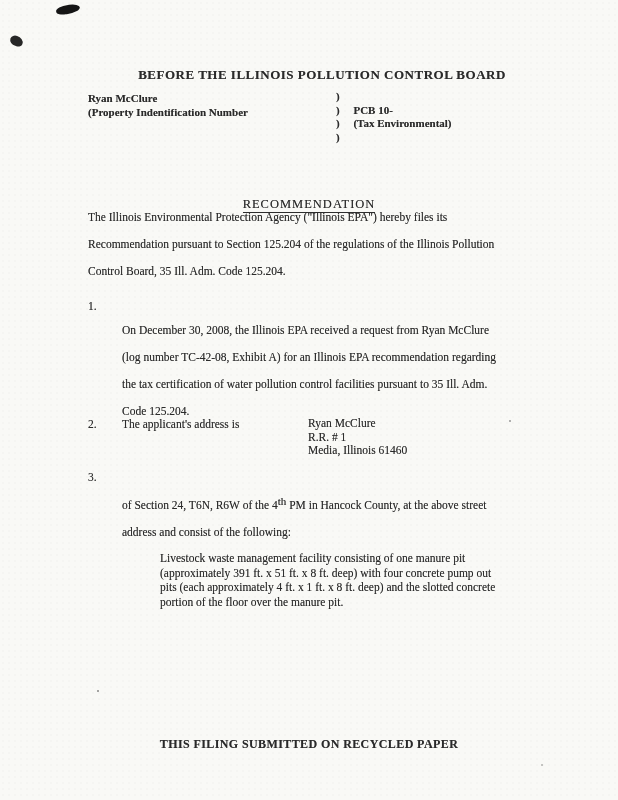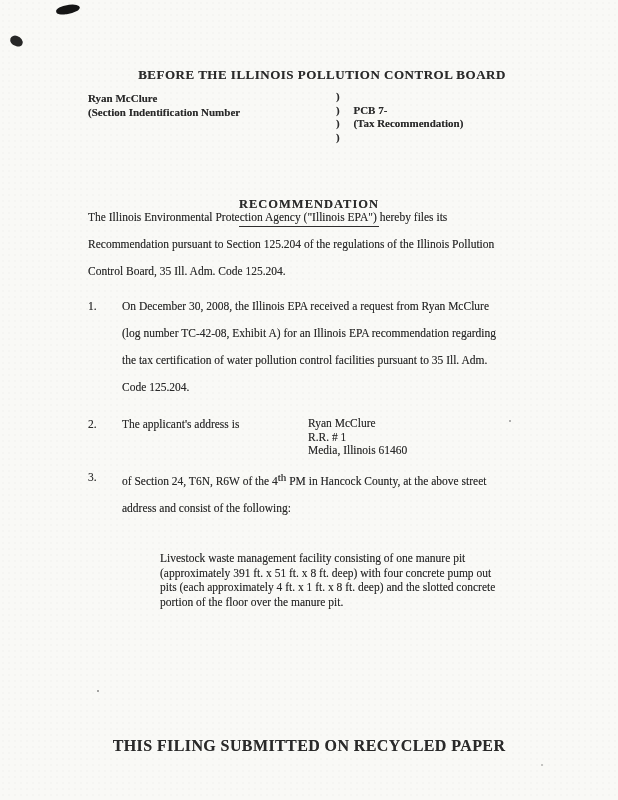--- a/index.html
+++ b/index.html
@@ -31,47 +31,47 @@
     font-weight: bold;
     letter-spacing: 0.5px;
   }
   .caption { position: absolute; top: 90px; left: 88px; width: 470px; font-size: 11px; font-weight: bold; }
   .cap-left { position: absolute; left: 0; top: 2px; }
   .cap-right { position: absolute; left: 248px; top: 0; }
   .cap-line { line-height: 13.5px; white-space: pre; }
   .heading-wrap { position: absolute; top: 194px; left: 0; width: 100%; text-align: center; }
   .heading {
     font-size: 12.5px;
-    font-weight: bold;
+    font-weight: normal;
     letter-spacing: 1px;
     border-bottom: 1.3px solid #2e2e2e;
-    padding-bottom: 15px;
+    padding-bottom: 1px;
   }
   .bline { line-height: 27px; font-size: 11.5px; white-space: pre; }
   .intro { position: absolute; top: 204px; left: 88px; width: 480px; }
   .item { position: absolute; left: 88px; width: 480px; }
   .item .num { position: absolute; left: 0; top: 0; font-size: 11.5px; line-height: 27px; }
-  .item .itext { margin-left: 34px; }
+  .item .itext { margin-left: 34px; margin-top: 24px; }
   #item1 { top: 293px; }
   #item3 { top: 464px; }
   #item2 { top: 417px; }
   #item2 .num { line-height: 14px; }
   #item2 .i2label { position: absolute; left: 34px; top: 0; font-size: 11.5px; line-height: 14px; white-space: pre; }
   #item2 .addr { position: absolute; left: 220px; top: 0; }
   .aline { line-height: 13.5px; font-size: 11.5px; white-space: pre; }
   .sup { font-size: 11px; vertical-align: 4px; }
   .desc { position: absolute; left: 160px; top: 551px; width: 380px; }
   .dline { line-height: 14.5px; font-size: 11.5px; white-space: pre; }
   .footer {
     position: absolute;
     top: 737px;
     left: 0;
     width: 100%;
     text-align: center;
-    font-size: 16px;
+    font-size: 12px;
     font-weight: bold;
     letter-spacing: 0.4px;
   }
   .artifact { position: absolute; background: #151515; }
   .a1 { top: 5px; left: 56px; width: 24px; height: 9px; border-radius: 55% 45% 60% 40%; transform: rotate(-8deg); }
   .a2 { top: 36px; left: 10px; width: 13px; height: 10px; border-radius: 45% 60% 40% 55%; transform: rotate(18deg); opacity: 0.92; }
   .speck { position: absolute; background: #4a4a4a; width: 2px; height: 2px; border-radius: 50%; }
   .sp1 { top: 690px; left: 97px; opacity: 0.65; }
   .sp2 { top: 420px; left: 509px; opacity: 0.55; }
   .sp3 { top: 764px; left: 541px; opacity: 0.4; }
@@ -85,26 +85,26 @@
   <div class="artifact a2"></div>
   <div class="speck sp1"></div>
   <div class="speck sp2"></div>
   <div class="speck sp3"></div>
 
   <h1 class="title">BEFORE THE ILLINOIS POLLUTION CONTROL BOARD</h1>
 
   <div class="caption">
     <div class="cap-left">
       <div class="cap-line">Ryan McClure</div>
-      <div class="cap-line">(Section Indentification Number</div>
+      <div class="cap-line">(Property Indentification Number</div>
     </div>
     <div class="cap-right">
       <div class="cap-line">)</div>
-      <div class="cap-line">)     PCB 7-</div>
-      <div class="cap-line">)     (Tax Recommendation)</div>
+      <div class="cap-line">)     PCB 10-</div>
+      <div class="cap-line">)     (Tax Environmental)</div>
       <div class="cap-line">)</div>
     </div>
   </div>
 
   <div class="heading-wrap">
     <span class="heading">RECOMMENDATION</span>
   </div>
 
   <div class="intro">
     <div class="bline">The Illinois Environmental Protection Agency ("Illinois EPA") hereby files its</div>

